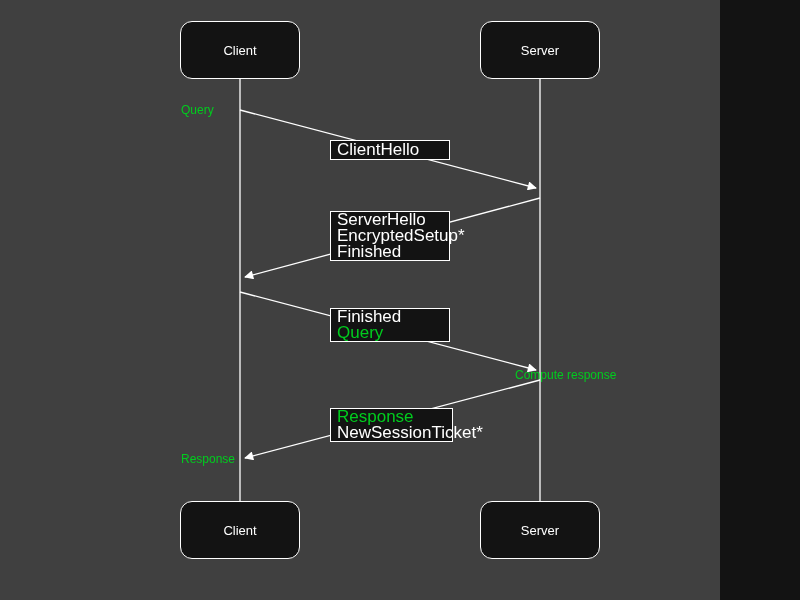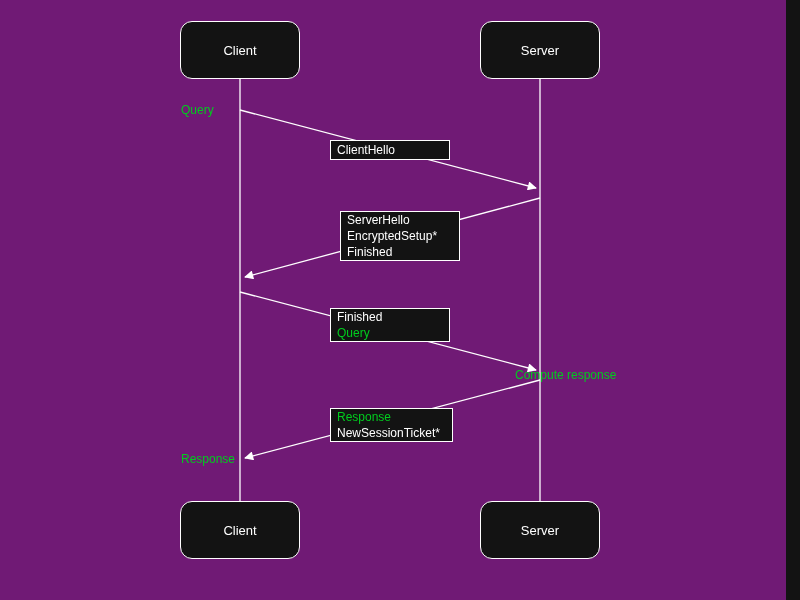--- a/index.html
+++ b/index.html
@@ -3,23 +3,23 @@
 <meta charset="utf-8">
 <style>
   html, body {
     margin: 0;
     padding: 0;
     background: #131313;
     font-family: "Liberation Sans", "DejaVu Sans", sans-serif;
   }
   .stage {
     position: relative;
-    width: 786px;
+    width: 720px;
     height: 600px;
-    background: #701a75;
+    background: #404040;
     overflow: hidden;
   }
   .stage svg {
     position: absolute;
     left: 0;
     top: 0;
   }
   .lifeline {
     stroke: #ffffff;
     stroke-width: 1.3;
@@ -41,21 +41,21 @@
     display: flex;
     align-items: center;
     justify-content: center;
   }
   .msg {
     position: absolute;
     box-sizing: border-box;
     border: 1px solid #ffffff;
     background: #131313;
     color: #ffffff;
-    font-size: 12px;
+    font-size: 17px;
     line-height: 16px;
     padding: 0 6px;
     display: flex;
     flex-direction: column;
     justify-content: center;
     white-space: nowrap;
   }
   .accent { color: #00cc1e; }
   .note {
     position: absolute;
@@ -94,21 +94,21 @@
     <span>Client</span>
   </div>
   <div class="actor" style="left:480px; top:501px;">
     <span>Server</span>
   </div>
 
   <div class="msg" style="left:330px; top:140px; width:120px; height:20px;">
     <div>ClientHello</div>
   </div>
 
-  <div class="msg" style="left:340px; top:211px; width:120px; height:50px;">
+  <div class="msg" style="left:330px; top:211px; width:120px; height:50px;">
     <div>ServerHello</div>
     <div>EncryptedSetup*</div>
     <div>Finished</div>
   </div>
 
   <div class="msg" style="left:330px; top:308px; width:120px; height:34px;">
     <div>Finished</div>
     <div class="accent">Query</div>
   </div>
 

